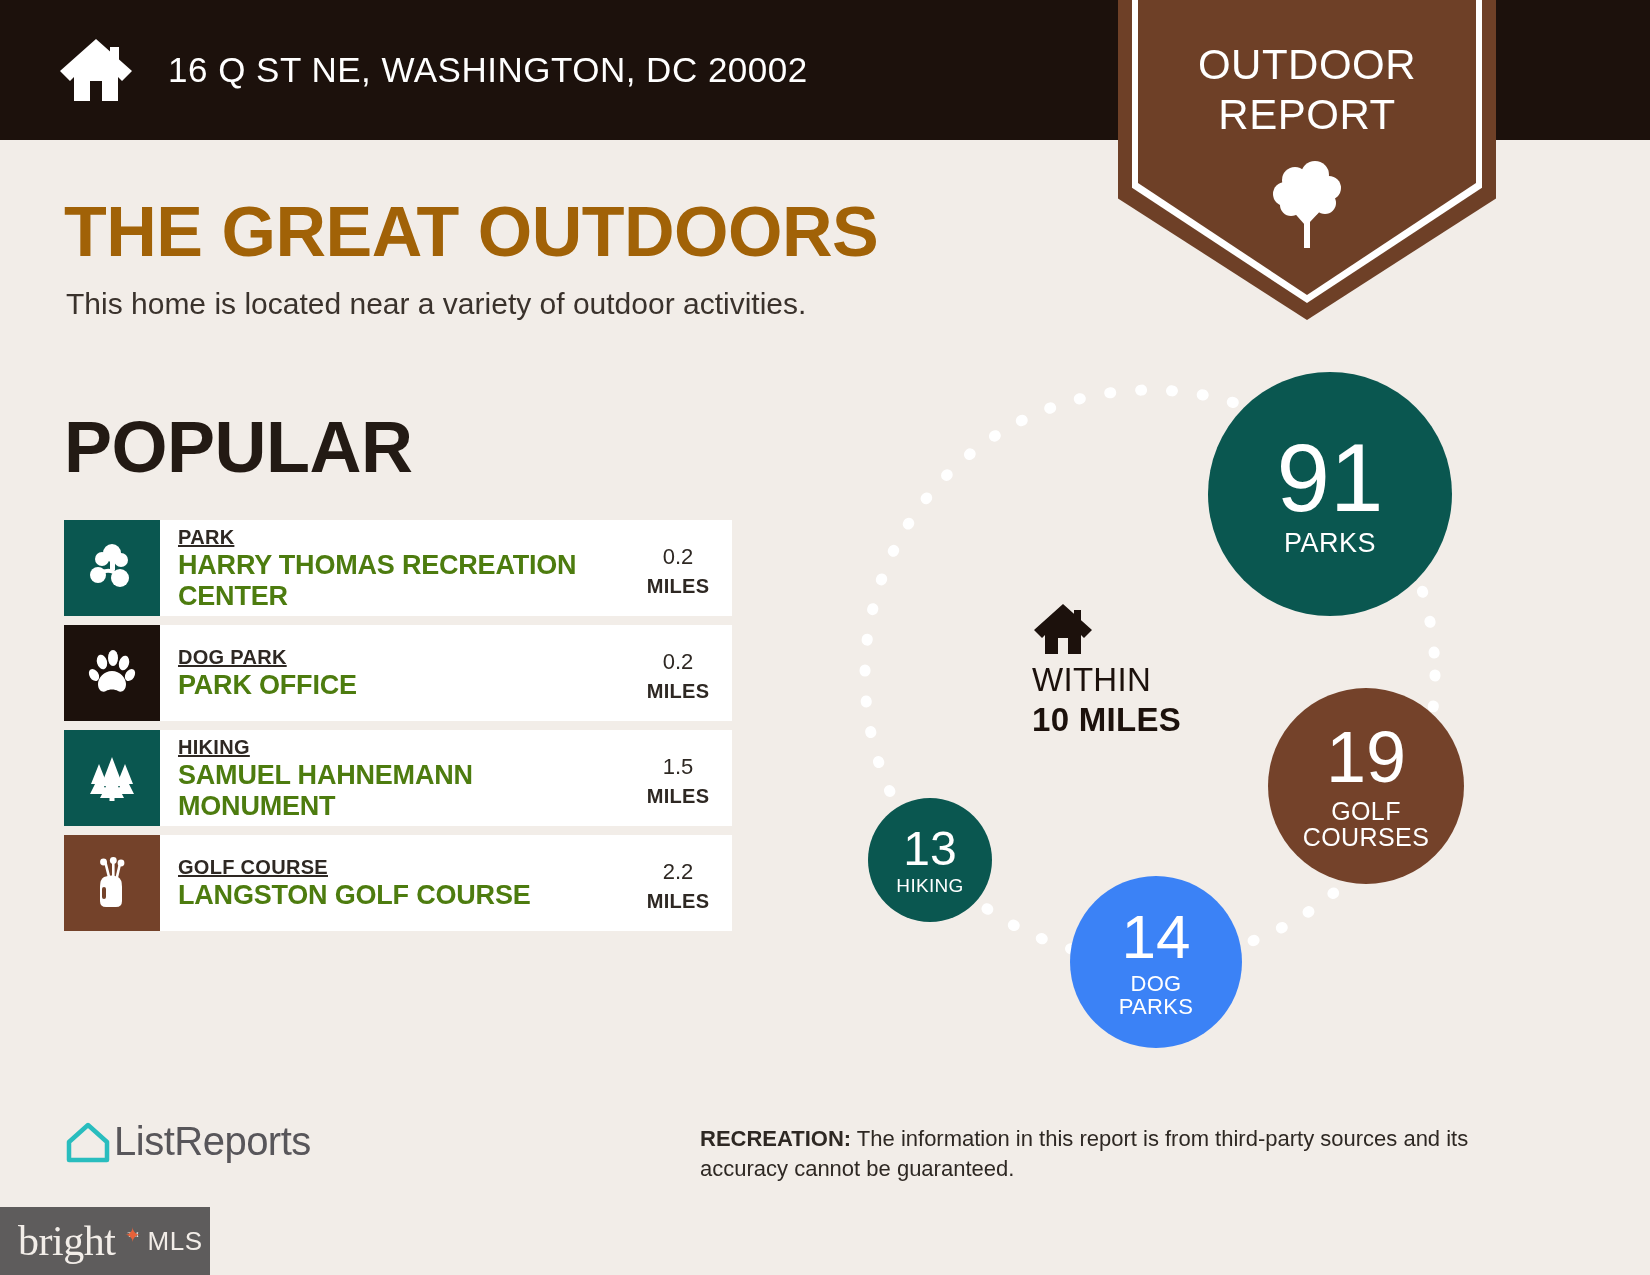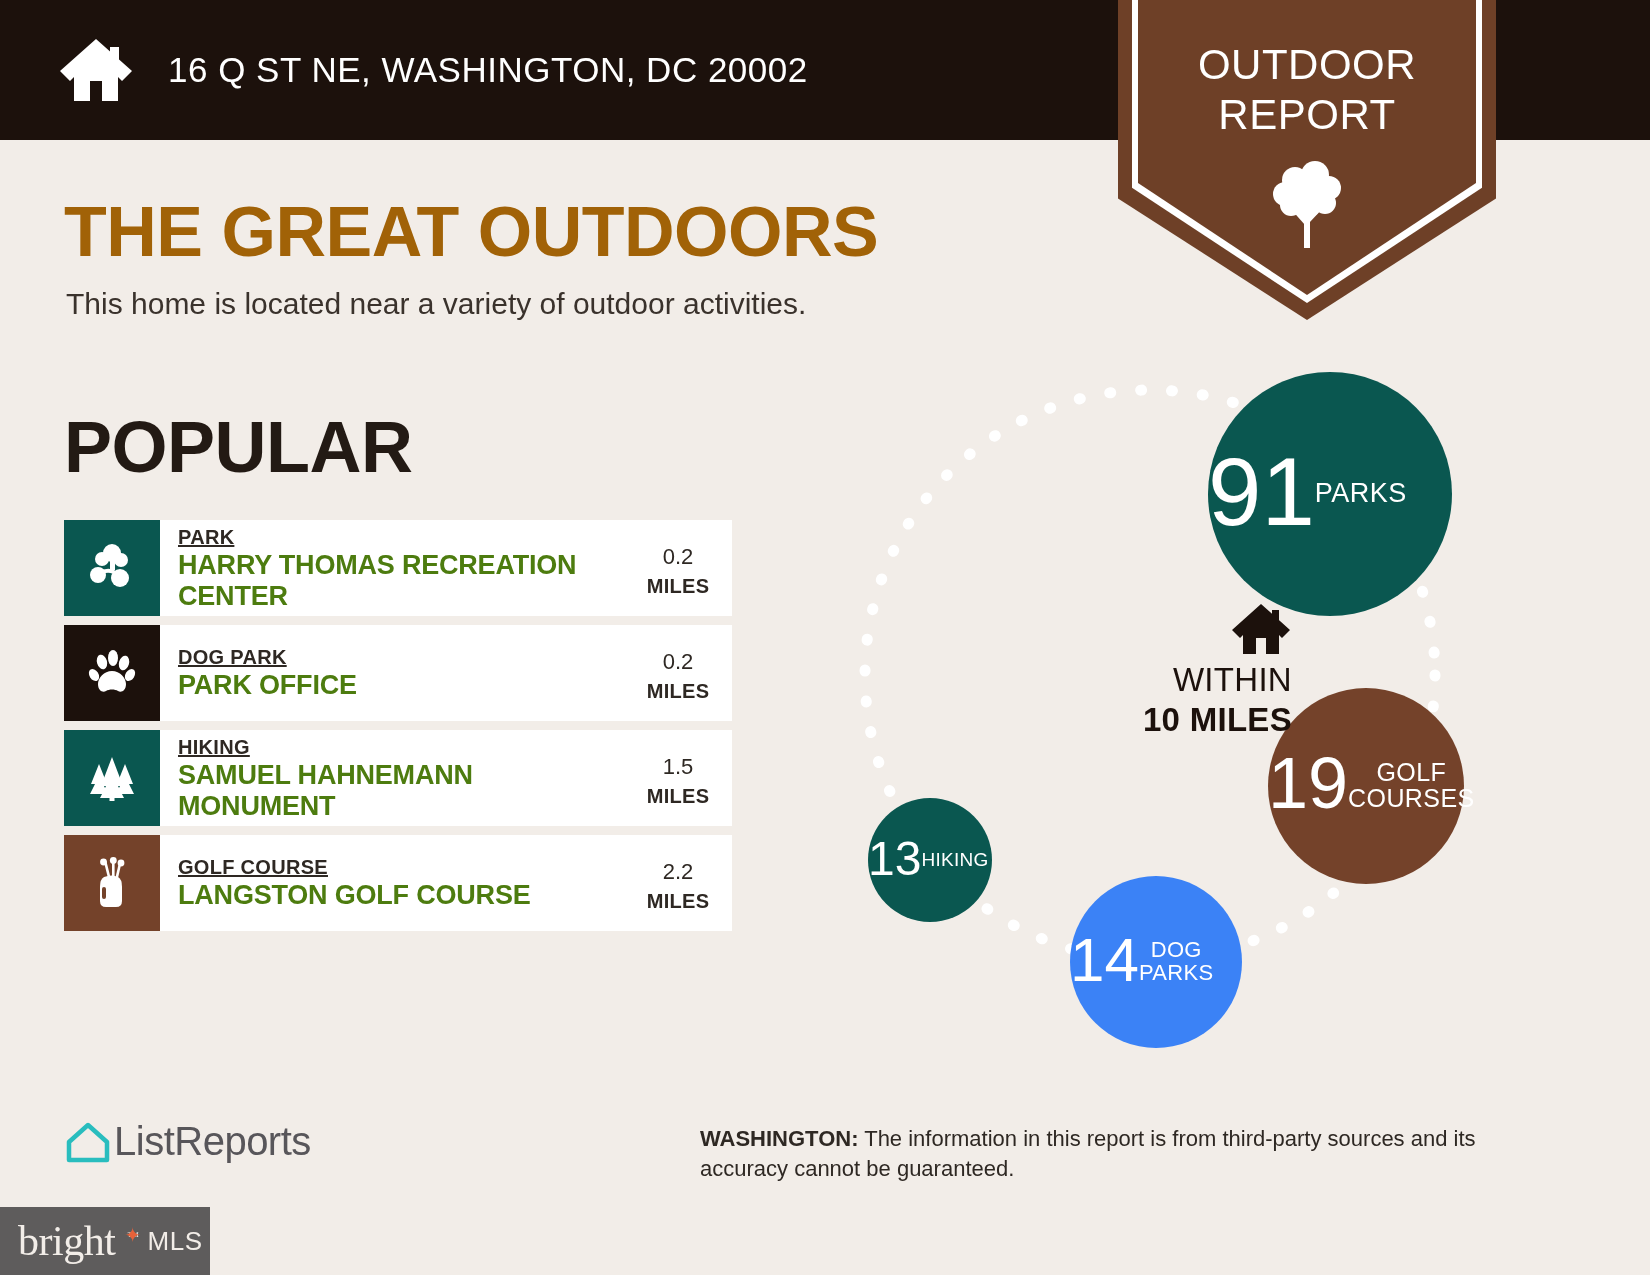--- a/index.html
+++ b/index.html
@@ -167,21 +167,23 @@
   }
 
   
   .diagram { position: absolute; top: 330px; left: 820px; width: 680px; height: 740px; }
   .dots-svg { position: absolute; top: 0; left: 0; }
 
   .circle {
     position: absolute;
     border-radius: 50%;
     display: flex;
-    align-items: center;
+    flex-direction: column;
+    align-items: center;
+    justify-content: center;
     color: #FFFFFF;
     text-align: center;
   }
   .c-num { font-weight: 300; line-height: 1; }
   .c-lbl { line-height: 1.03; }
 
   #circle-parks {
     left: 388px; top: 42px;
     width: 244px; height: 244px;
     background: #0A5750;
@@ -210,21 +212,21 @@
     width: 124px; height: 124px;
     background: #0A5750;
   }
   #circle-hiking .c-num { font-size: 48px; margin-bottom: 3px; }
   #circle-hiking .c-lbl { font-size: 19px; letter-spacing: 0.3px; }
 
   .center-group {
     position: absolute;
     left: 212px; top: 272px;
     width: 260px;
-    text-align: right;
+    text-align: left;
   }
   .center-house { width: 62px; height: 54px; }
   .center-line1 {
     font-size: 33px;
     color: #1C110C;
     line-height: 40px;
     letter-spacing: 0.3px;
   }
   .center-line2 {
     font-size: 33px;
@@ -484,14 +486,14 @@
 <div class="bright-box">
   <div class="bright-word">
     <span>bright</span>
     <span class="bright-star">✦</span>
     <span class="bright-tm">™</span>
   </div>
   <div class="bright-mls">MLS</div>
 </div>
 
 <div class="disclaimer">
-  <b>WASHINGTON:</b><span> The information in this report is from third-party sources and its accuracy cannot be guaranteed.</span>
+  <b>RECREATION:</b><span> The information in this report is from third-party sources and its accuracy cannot be guaranteed.</span>
 </div>
 
 </body></html>

